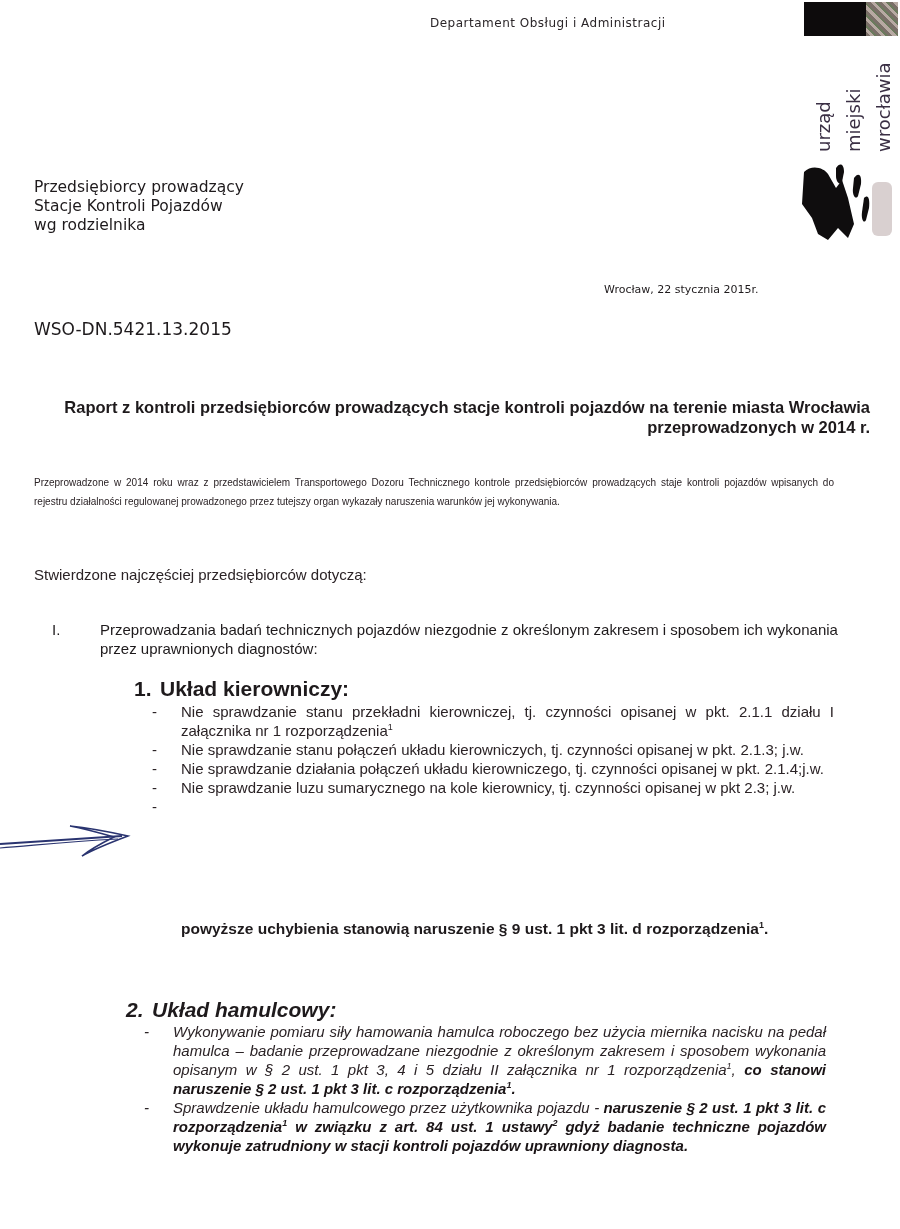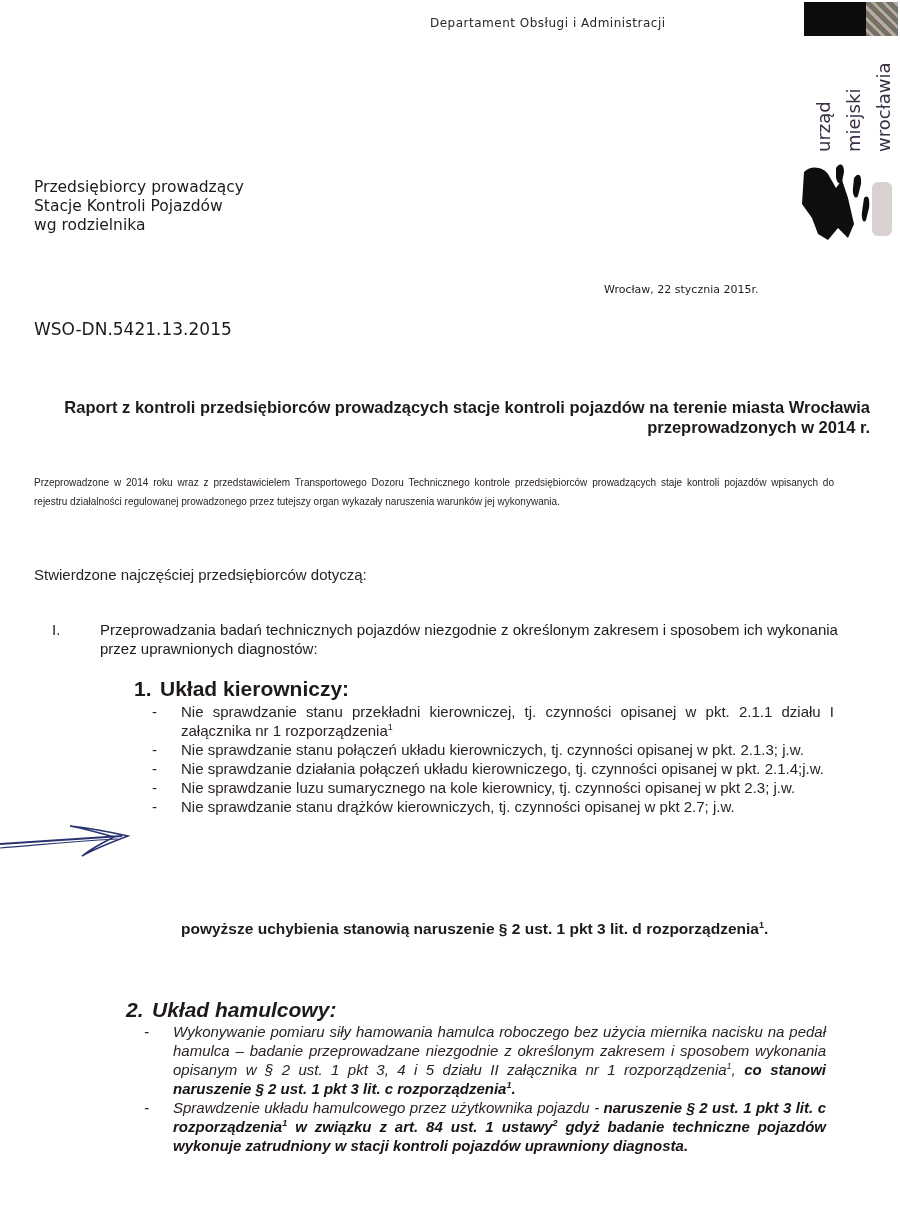--- a/index.html
+++ b/index.html
@@ -97,26 +97,26 @@
 
 <div class="abs sec1">
   <div class="subhead">
     <span class="n">1.</span><span>Układ kierowniczy:</span>
   </div>
   <ul class="bullets">
     <li><span class="dot">-</span><span>Nie sprawdzanie stanu przekładni kierowniczej, tj. czynności opisanej w pkt. 2.1.1 działu I załącznika nr 1 rozporządzenia</span><sup>1</sup></li>
     <li><span class="dot">-</span><span>Nie sprawdzanie stanu połączeń układu kierowniczych, tj. czynności opisanej w pkt. 2.1.3; j.w.</span></li>
     <li><span class="dot">-</span><span>Nie sprawdzanie działania połączeń układu kierowniczego, tj. czynności opisanej w pkt. 2.1.4;j.w.</span></li>
     <li><span class="dot">-</span><span>Nie sprawdzanie luzu sumarycznego na kole kierownicy, tj. czynności opisanej w pkt 2.3; j.w.</span></li>
-    <li><span class="dot">-</span><span>Nie sprawdzanie stanu drążków kierowniczych, tj. czynności opisanej w pkt 2.7; j.w.</span></li>
+    <li><span class="dot">-</span></li>
   </ul>
 </div>
 
 <div class="abs conclusion">
-  <span>powyższe uchybienia stanowią naruszenie § 2 ust. 1 pkt 3 lit. d rozporządzenia</span><sup>1</sup>.
+  <span>powyższe uchybienia stanowią naruszenie § 9 ust. 1 pkt 3 lit. d rozporządzenia</span><sup>1</sup>.
 </div>
 
 <div class="abs sec2">
   <div class="subhead">
     <span class="n">2.</span><span>Układ hamulcowy:</span>
   </div>
   <ul class="bullets">
     <li><span class="dot">-</span><span>Wykonywanie pomiaru siły hamowania hamulca roboczego bez użycia miernika nacisku na pedał hamulca – badanie przeprowadzane niezgodnie z określonym zakresem i sposobem wykonania opisanym w § 2 ust. 1 pkt 3, 4 i 5 działu II załącznika nr 1 rozporządzenia</span><sup>1</sup><span>, </span><span class="bold">co stanowi naruszenie § 2 ust. 1 pkt 3 lit. c rozporządzenia</span><sup class="bold">1</sup><span class="bold">.</span></li>
     <li><span class="dot">-</span><span>Sprawdzenie układu hamulcowego przez użytkownika pojazdu -</span> <span class="bold">naruszenie § 2 ust. 1 pkt 3 lit. c rozporządzenia</span><sup class="bold">1</sup><span class="bold"> w związku z art. 84 ust. 1 ustawy</span><sup class="bold">2</sup><span class="bold"> gdyż badanie techniczne pojazdów wykonuje zatrudniony w stacji kontroli pojazdów uprawniony diagnosta.</span></li>
   </ul>

